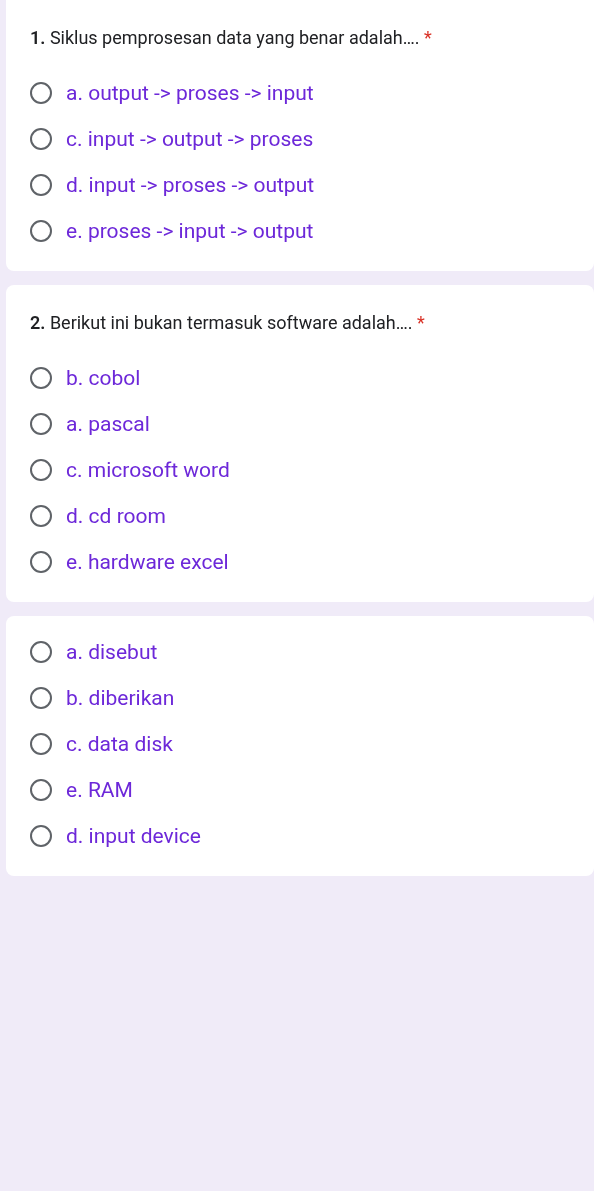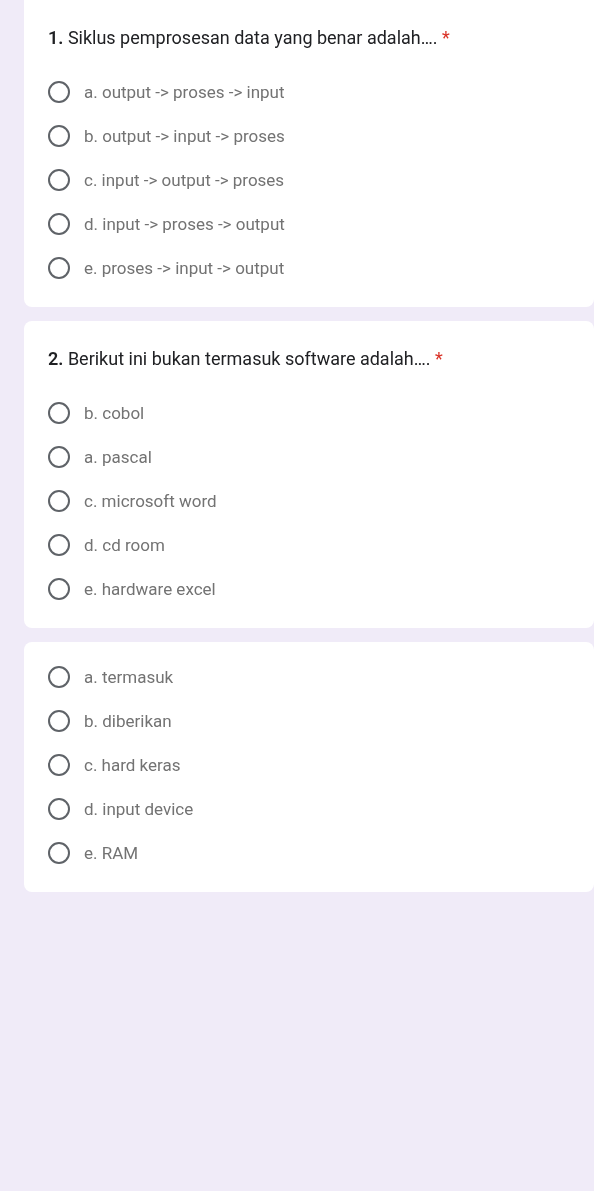--- a/index.html
+++ b/index.html
@@ -11,21 +11,21 @@
       font-family: Roboto, Arial, sans-serif;
       background-color: #f0ebf8;
       width: 594px;
       padding: 0;
     }
     .question-card {
       background-color: #ffffff;
       border-radius: 8px;
       padding: 24px 24px 28px 24px;
       margin-bottom: 14px;
-      margin-left: 24px;
+      margin-left: 6px;
     }
     .question-text {
       font-size: 18px;
       color: #202124;
       line-height: 1.6;
       margin-bottom: 28px;
     }
     .question-number {
       font-weight: 600;
     }
@@ -44,44 +44,40 @@
     }
     .radio-circle {
       width: 22px;
       height: 22px;
       border: 2.4px solid #5f6368;
       border-radius: 50%;
       margin-right: 14px;
       flex-shrink: 0;
     }
     .option-label {
-      font-size: 17px;
-      color: #737373;
+      font-size: 21px;
+      color: #6d28d9;
     }
     .first-card {
       border-top-left-radius: 0;
       border-top-right-radius: 0;
     }
   </style>
 </head>
 <body>
 
 <div class="question-card first-card">
   <div class="question-text">
     <span class="question-number">1.</span>
     <span>Siklus pemprosesan data yang benar adalah….</span>
     <span class="required-asterisk">*</span>
   </div>
   <div class="option-row">
     <div class="radio-circle"></div>
     <span class="option-label">a. output -&gt; proses -&gt; input</span>
-  </div>
-  <div class="option-row">
-    <div class="radio-circle"></div>
-    <span class="option-label">b. output -&gt; input -&gt; proses</span>
   </div>
   <div class="option-row">
     <div class="radio-circle"></div>
     <span class="option-label">c. input -&gt; output -&gt; proses</span>
   </div>
   <div class="option-row">
     <div class="radio-circle"></div>
     <span class="option-label">d. input -&gt; proses -&gt; output</span>
   </div>
   <div class="option-row">
@@ -114,31 +110,31 @@
   </div>
   <div class="option-row">
     <div class="radio-circle"></div>
     <span class="option-label">e. hardware excel</span>
   </div>
 </div>
 
 <div class="question-card">
   <div class="option-row">
     <div class="radio-circle"></div>
-    <span class="option-label">a. termasuk</span>
+    <span class="option-label">a. disebut</span>
   </div>
   <div class="option-row">
     <div class="radio-circle"></div>
     <span class="option-label">b. diberikan</span>
   </div>
   <div class="option-row">
     <div class="radio-circle"></div>
-    <span class="option-label">c. hard keras</span>
+    <span class="option-label">c. data disk</span>
+  </div>
+  <div class="option-row">
+    <div class="radio-circle"></div>
+    <span class="option-label">e. RAM</span>
   </div>
   <div class="option-row">
     <div class="radio-circle"></div>
     <span class="option-label">d. input device</span>
   </div>
-  <div class="option-row">
-    <div class="radio-circle"></div>
-    <span class="option-label">e. RAM</span>
-  </div>
 </div>
 
 </body></html>

